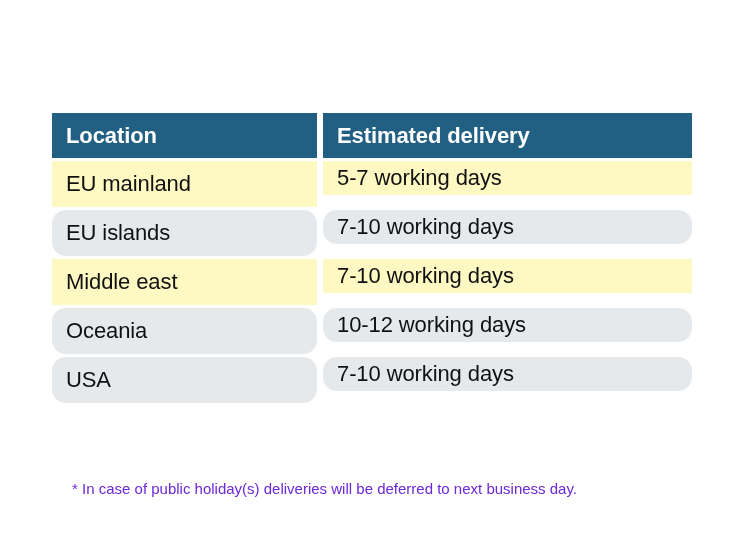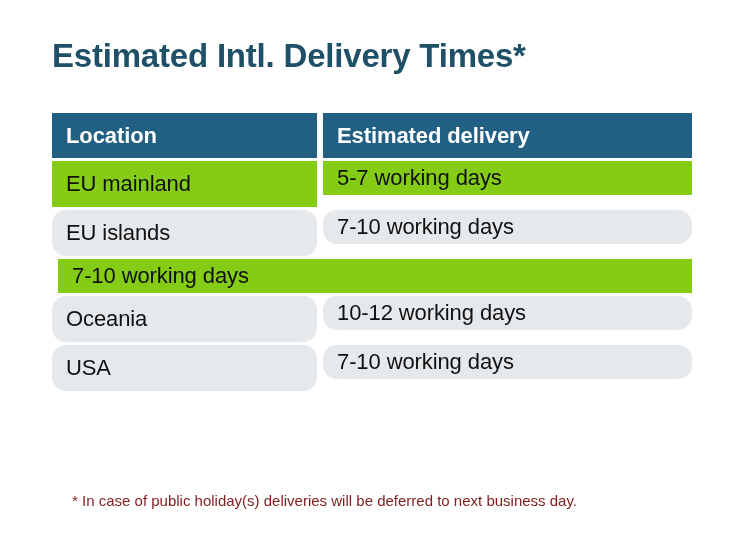--- a/index.html
+++ b/index.html
@@ -81,52 +81,50 @@
   .header-row .htext {
     font-size: 22px;
     font-weight: bold;
     color: #ffffff;
     letter-spacing: -0.1px;
     white-space: nowrap;
   }
 
   .row-dark .cell-loc,
   .row-dark .cell-del {
-    background: #84cc16;
+    background: #fef9c3;
   }
   .row-light .cell-loc,
   .row-light .cell-del {
     background: #e6e9ec;
     border-radius: 14px;
   }
 
   .ctext {
     font-size: 22px;
     font-weight: normal;
     color: #111111;
     letter-spacing: -0.1px;
     white-space: nowrap;
   }
 
   .footnote {
     position: absolute;
     left: 72px;
     top: 480px;
     font-size: 15px;
-    color: #7f1d1d;
+    color: #6d28d9;
     white-space: nowrap;
-    margin-top: 12px;
   }
 </style>
 </head>
 <body>
 
 <div class="page">
 
-  <div class="page-title">Estimated Intl. Delivery Times*</div>
 
   <div class="table-wrap">
 
     <div class="t-row header-row">
       <div class="cell-loc">
         <span class="htext">Location</span>
       </div>
       <div class="cell-gap"></div>
       <div class="cell-del">
         <span class="htext">Estimated delivery</span>
@@ -147,20 +145,23 @@
       <div class="cell-loc">
         <span class="ctext">EU islands</span>
       </div>
       <div class="cell-gap"></div>
       <div class="cell-del">
         <span class="ctext">7-10 working days</span>
       </div>
     </div>
 
     <div class="t-row row-dark">
+      <div class="cell-loc">
+        <span class="ctext">Middle east</span>
+      </div>
       <div class="cell-gap"></div>
       <div class="cell-del">
         <span class="ctext">7-10 working days</span>
       </div>
     </div>
 
     <div class="t-row row-light">
       <div class="cell-loc">
         <span class="ctext">Oceania</span>
       </div>

